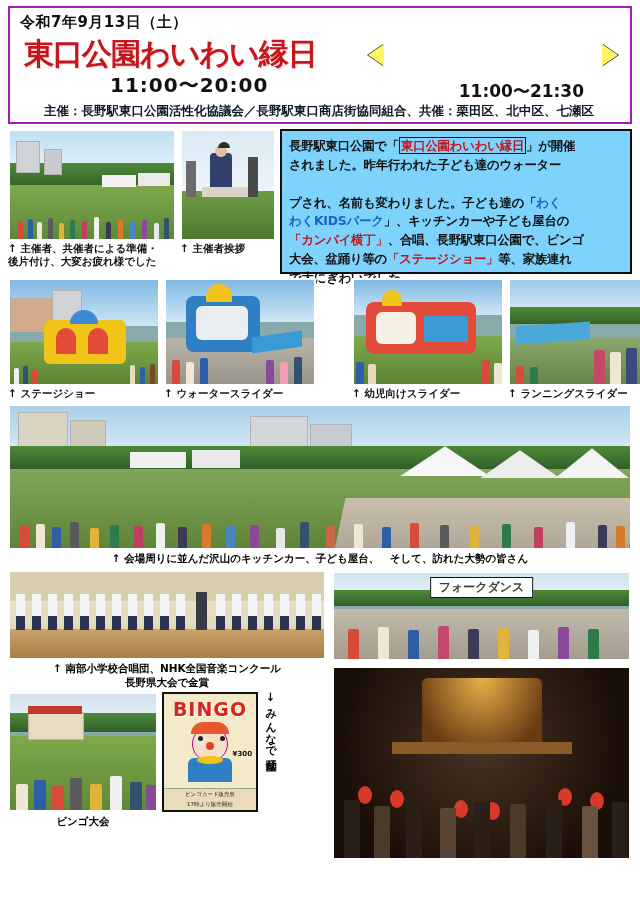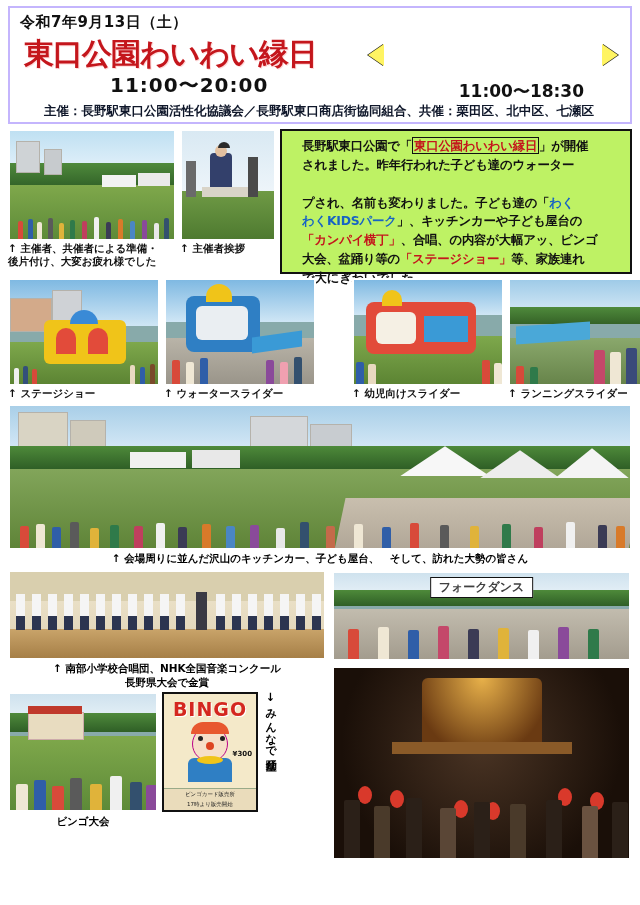--- a/index.html
+++ b/index.html
@@ -20,21 +20,21 @@
     height: 905px;
     background: #ffffff;
     box-sizing: border-box;
     padding: 6px 8px;
   }
 
   
   .header {
     position: relative;
     height: 118px;
-    border: 2px solid #c4b5fd;
+    border: 2px solid #a21caf;
     box-sizing: border-box;
     background: #fff;
     display: block;
   }
   .hdr-date {
     position: absolute;
     left: 10px;
     top: 5px;
     font-size: 15px;
     font-weight: bold;
@@ -143,23 +143,23 @@
     color: #111;
     line-height: 1.25;
     margin-top: 1px;
     white-space: pre-line;
   }
   .col-a { width: 168px; }
   .col-b { width: 96px; }
   .textbox {
     flex: 1;
     border: 2px solid #111;
-    background: #bef264;
+    background: #7dd3fc;
     box-sizing: border-box;
-    padding: 6px 20px;
+    padding: 6px 7px;
     font-size: 12.4px;
     line-height: 1.52;
     color: #111;
     font-weight: bold;
     letter-spacing: -0.2px;
   }
   .hl-red { color: #c4161c; }
   .hl-blue { color: #1763c4; }
   .boxed {
     border: 1px solid #111;
@@ -300,21 +300,21 @@
   <div class="header">
     <div class="hdr-date">令和7年9月13日（土）</div>
     <div class="hdr-title">東口公園わいわい縁日</div>
     <div class="hdr-time-left">11:00〜20:00</div>
     <div class="hdr-host">主催：長野駅東口公園活性化協議会／長野駅東口商店街協同組合、共催：栗田区、北中区、七瀬区</div>
 
     <div class="ribbon">
       <div class="ribbon-tail-l"></div>
       <div class="ribbon-tail-r"></div>
     </div>
-    <div class="hdr-time-right">11:00〜18:30</div>
+    <div class="hdr-time-right">11:00〜21:30</div>
   </div>
 
   <div class="row1">
 
     <div class="col-a">
       <div class="ph" style="width:168px;height:112px;">
         <div class="sky" style="height:42%;"></div>
         <div class="trees" style="top:30%;height:24%;"></div>
         <div class="ground" style="height:50%;"></div>
         <div class="bldg" style="left:6px;top:10px;width:22px;height:30px;background:#cfd3d6;"></div>
@@ -355,21 +355,21 @@
       </div>
       <div class="cap">↑ 主催者挨拶</div>
     </div>
 
     <div class="textbox">
       <span>長野駅東口公園で「</span><span class="hl-red boxed">東口公園わいわい縁日</span><span>」が開催</span><br>
       <span>されました。昨年行われた子ども達のウォーター</span><br>
       <br>
       <span>プされ、名前も変わりました。子ども達の「</span><span class="hl-blue">わく</span><br>
       <span class="hl-blue">わくKIDSパーク</span><span>」、キッチンカーや子ども屋台の</span><br>
-      <span class="hl-red">「カンパイ横丁」</span><span>、合唱、の内容が大幅アッ、ビンゴ</span><br>
+      <span class="hl-red">「カンパイ横丁」</span><span>、合唱、長野駅東口公園で、ビンゴ</span><br>
       <span>大会、盆踊り等の</span><span class="hl-red">「ステージショー」</span><span>等、家族連れ</span><br>
       <span>で大にぎわいでした。</span>
     </div>
   </div>
 
   <div class="row2">
 
     <div class="item" style="width:152px;">
       <div class="ph" style="width:152px;height:108px;">
         <div class="sky sky-b" style="height:44%;"></div>

